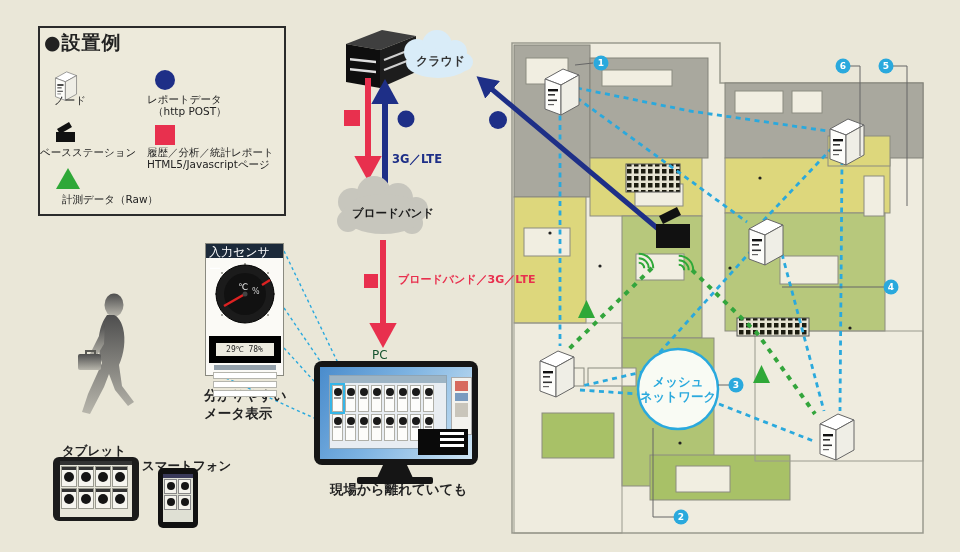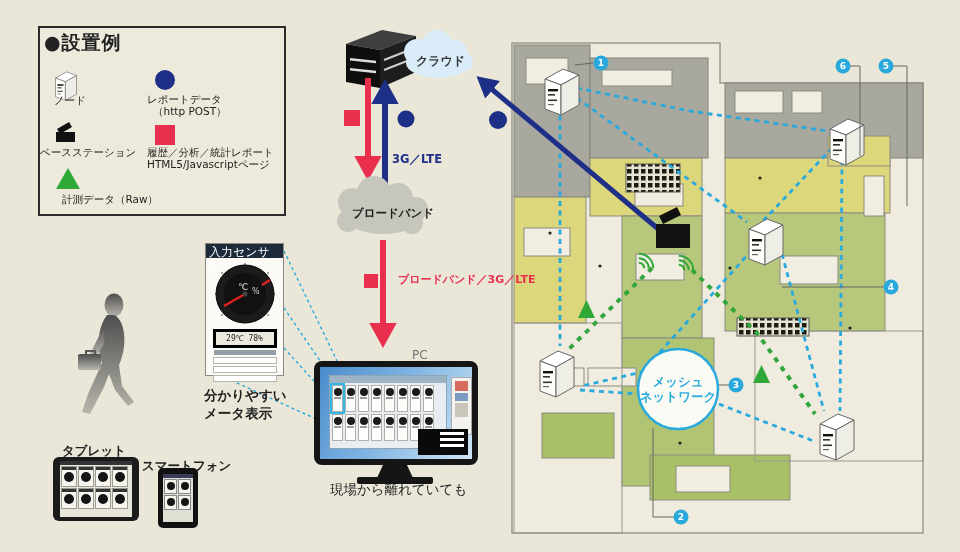--- a/index.html
+++ b/index.html
@@ -12,33 +12,33 @@
   #legend-title{left:44px;top:30px;font-size:19px;font-weight:bold;letter-spacing:1px;}
   .leg-s{font-size:10.5px;}
   .circle-ic{position:absolute;width:20px;height:20px;border-radius:50%;background:#1e2f87;}
   .square-ic{position:absolute;width:20px;height:20px;background:#e8304e;}
   .tri-ic{position:absolute;width:0;height:0;border-left:12px solid transparent;border-right:12px solid transparent;border-bottom:21px solid #2fa838;}
   
   #cloud-label{left:416px;top:53px;font-size:12px;font-weight:bold;color:#333;}
   #lte-label{left:392px;top:128px;font-size:11.5px;font-weight:bold;color:#1e2f87;margin-top:24px;}
   #internet-label{left:352px;top:206px;font-size:11.5px;font-weight:bold;color:#1a1a1a;}
   #broadband-label{left:398px;top:272px;font-size:11px;font-weight:bold;color:#e8304e;}
-  #pc-label{left:372px;top:348px;font-size:12px;color:#737373;margin-left:40px;}
+  #pc-label{left:372px;top:348px;font-size:12px;color:#14532d;}
   #away-label{left:48px;top:269px;font-size:13.5px;font-weight:bold;}
   #meter-cap1{left:204px;top:387px;font-size:13.5px;font-weight:bold;}
   #meter-cap2{left:204px;top:405px;font-size:13.5px;font-weight:bold;text-align:right;}
   #tablet-label{left:62px;top:443px;font-size:12.5px;font-weight:bold;}
   #phone-label{left:142px;top:458px;font-size:12.5px;font-weight:bold;}
-  #pc-cap1{left:330px;top:481px;font-size:13.5px;font-weight:400;}
+  #pc-cap1{left:330px;top:481px;font-size:13.5px;font-weight:700;}
   #pc-cap2{left:330px;top:499px;font-size:13.5px;font-weight:500;}
   
   #meter{position:absolute;left:205px;top:243px;width:79px;height:133px;background:#fbfaf6;border:1px solid #8a8a80;box-sizing:border-box;}
   #meter-head{height:14px;background:#1c2a3a;color:#fff;font-size:12px;display:flex;align-items:center;justify-content:space-between;padding:0 3px;flex-direction:column;}
   #meter-head .mini-ic{width:9px;height:5px;background:#fff;border-radius:1px;}
-  #meter-lcd{width:58px;height:13px;border:3px solid #000000;margin:2px auto 2px;background:#eceadf;font-size:8px;line-height:13px;text-align:center;font-family:"DejaVu Sans Mono",monospace;color:#222;}
+  #meter-lcd{width:58px;height:13px;border:7px solid #000000;margin:9px auto 2px;background:#eceadf;font-size:8px;line-height:13px;text-align:center;font-family:"DejaVu Sans Mono",monospace;color:#222;}
   .m-bar{width:62px;height:5px;background:#93a0aa;margin:2px auto 0;}
   .m-row{width:64px;height:7px;background:#fff;border:1px solid #b5b5ad;margin:2px auto 0;box-sizing:border-box;}
   
   #monitor{position:absolute;left:314px;top:361px;width:164px;height:104px;background:#151515;border-radius:8px;padding:6px;box-sizing:border-box;}
   #mon-screen{position:relative;width:100%;height:100%;background:linear-gradient(120deg,#4a8ccc 0%,#7db3e2 45%,#cfe5f4 100%);overflow:hidden;}
   #mon-window{position:absolute;left:9px;top:8px;width:118px;height:74px;background:#e8edf2;border:1px solid #8fa5b5;box-sizing:border-box;}
   #mon-titlebar{height:7px;background:#9db4c4;}
   .mgrid{display:grid;grid-template-columns:repeat(8,11px);grid-gap:2px;padding:2px;}
   .mg{width:11px;height:27px;background:#fdfdfb;border:1px solid #b0b0a8;box-sizing:border-box;}
   .mg::before{content:'';display:block;width:8px;height:8px;border-radius:50%;background:#1a1a1a;margin:2px auto 1px;}

